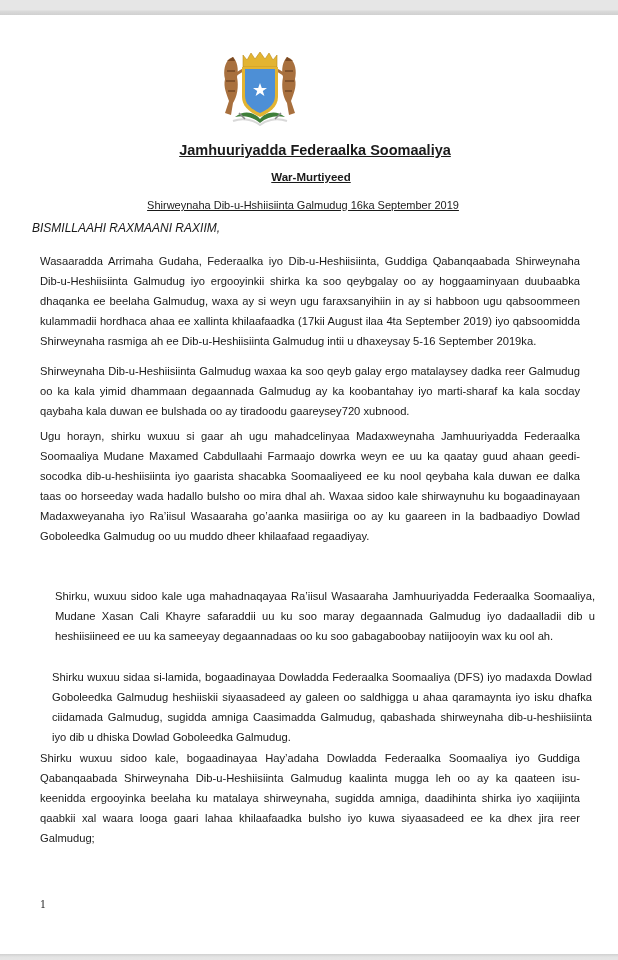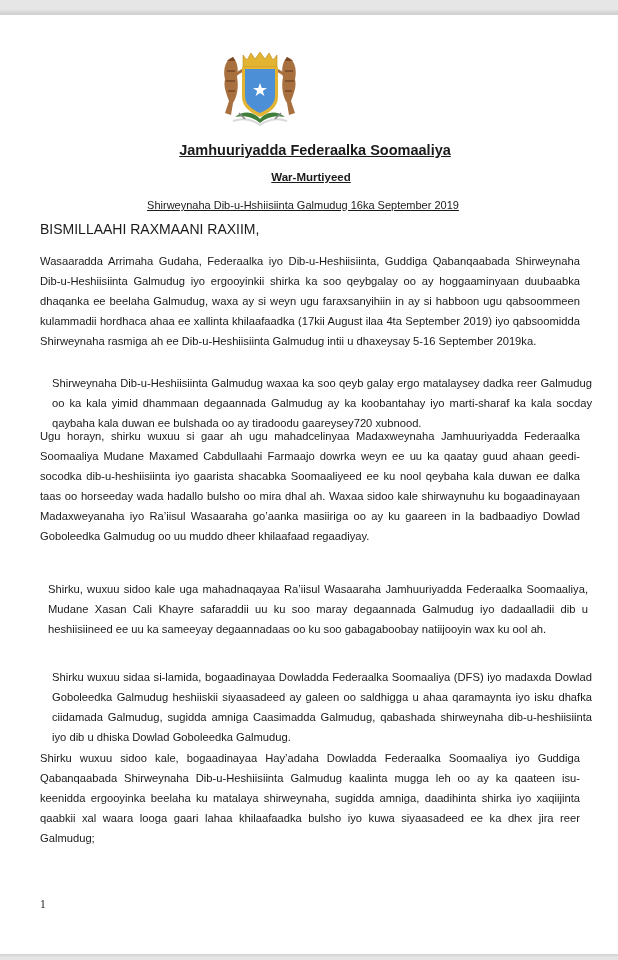--- a/index.html
+++ b/index.html
@@ -26,21 +26,21 @@
     position: absolute; left: 215px; top: 32px; width: 90px; height: 82px;
   }
   .title {
     position: absolute; left: 0; width: 618px; text-align: center;
     font-weight: bold; text-decoration: underline;
   }
   .t1 { top: 127px; font-size: 14.5px; left: 6px; }
   .t2 { top: 156px; font-size: 11.5px; left: 2px; }
   .t3 { top: 184px; font-size: 11px; font-weight: normal; left: -6px; }
   .salutation {
-    position: absolute; left: 40px; top: 206px; font-size: 14px;
+    position: absolute; left: 32px; top: 206px; font-size: 12px; font-style: italic;
   }
   .para {
     position: absolute; left: 40px; width: 540px;
     font-size: 11.2px; line-height: 20px;
     text-align: justify;
   }
   .p1 { top: 236px; }
   .p2 { top: 346px; }
   .p3 { top: 411px; }
   .p4 { top: 556px; }
@@ -92,22 +92,22 @@
     </g>
   </svg>
 
   <div class="title t1">Jamhuuriyadda Federaalka Soomaaliya</div>
   <div class="title t2">War-Murtiyeed</div>
   <div class="title t3">Shirweynaha Dib-u-Hshiisiinta Galmudug 16ka September 2019</div>
 
   <div class="salutation">BISMILLAAHI RAXMAANI RAXIIM,</div>
 
   <p class="para p1" style="margin:0">Wasaaradda Arrimaha Gudaha, Federaalka iyo Dib-u-Heshiisiinta, Guddiga Qabanqaabada Shirweynaha Dib-u-Heshiisiinta Galmudug iyo ergooyinkii shirka ka soo qeybgalay oo ay hoggaaminyaan duubaabka dhaqanka ee beelaha Galmudug, waxa ay si weyn ugu faraxsanyihiin in ay si habboon ugu qabsoommeen kulammadii hordhaca ahaa ee xallinta khilaafaadka (17kii August ilaa 4ta September 2019) iyo qabsoomidda Shirweynaha rasmiga ah ee Dib-u-Heshiisiinta Galmudug intii u dhaxeysay 5-16 September 2019ka.</p>
-  <p class="para p2" style="margin:12px">Shirweynaha Dib-u-Heshiisiinta Galmudug waxaa ka soo qeyb galay ergo matalaysey dadka reer Galmudug oo ka kala yimid dhammaan degaannada Galmudug ay ka koobantahay iyo marti-sharaf ka kala socday qaybaha kala duwan ee bulshada oo ay tiradoodu gaareysey720 xubnood.</p>
+  <p class="para p2" style="margin:0">Shirweynaha Dib-u-Heshiisiinta Galmudug waxaa ka soo qeyb galay ergo matalaysey dadka reer Galmudug oo ka kala yimid dhammaan degaannada Galmudug ay ka koobantahay iyo marti-sharaf ka kala socday qaybaha kala duwan ee bulshada oo ay tiradoodu gaareysey720 xubnood.</p>
   <p class="para p3" style="margin:0"><span>Ugu horayn, shirku wuxuu si gaar ah ugu mahadcelinyaa Madaxweynaha Jamhuuriyadda Federaalka Soomaaliya </span><b>Mudane Maxamed Cabdullaahi Farmaajo</b><span> dowrka weyn ee uu ka qaatay guud ahaan geedi-socodka dib-u-heshiisiinta iyo gaarista shacabka Soomaaliyeed ee ku nool qeybaha kala duwan ee dalka  taas oo horseeday wada hadallo bulsho oo mira dhal ah. Waxaa sidoo kale shirwaynuhu ku bogaadinayaan Madaxweyanaha iyo Ra’iisul Wasaaraha go’aanka masiiriga oo ay ku gaareen in la badbaadiyo Dowlad Goboleedka Galmudug oo uu muddo dheer  khilaafaad regaadiyay.</span></p>
-  <p class="para p4" style="margin:8px">Shirku, wuxuu sidoo kale uga mahadnaqayaa Ra’iisul Wasaaraha Jamhuuriyadda Federaalka Soomaaliya, Mudane Xasan Cali Khayre safaraddii uu ku soo maray degaannada Galmudug iyo dadaalladii dib u heshiisiineed ee uu ka sameeyay degaannadaas oo ku soo gabagaboobay natiijooyin wax ku ool ah.</p>
+  <p class="para p4" style="margin:15px">Shirku, wuxuu sidoo kale uga mahadnaqayaa Ra’iisul Wasaaraha Jamhuuriyadda Federaalka Soomaaliya, Mudane Xasan Cali Khayre safaraddii uu ku soo maray degaannada Galmudug iyo dadaalladii dib u heshiisiineed ee uu ka sameeyay degaannadaas oo ku soo gabagaboobay natiijooyin wax ku ool ah.</p>
   <p class="para p5" style="margin:12px">Shirku wuxuu sidaa si-lamida, bogaadinayaa Dowladda Federaalka Soomaaliya (DFS) iyo madaxda Dowlad Goboleedka Galmudug heshiiskii siyaasadeed ay galeen oo  saldhigga u ahaa qaramaynta iyo  isku dhafka ciidamada Galmudug, sugidda amniga Caasimadda Galmudug, qabashada shirweynaha dib-u-heshiisiinta iyo dib u dhiska Dowlad Goboleedka Galmudug.</p>
   <p class="para p6" style="margin:0">Shirku wuxuu sidoo kale, bogaadinayaa Hay’adaha Dowladda Federaalka Soomaaliya iyo Guddiga Qabanqaabada Shirweynaha Dib-u-Heshiisiinta Galmudug kaalinta mugga leh oo ay ka qaateen isu-keenidda ergooyinka beelaha ku matalaya shirweynaha, sugidda amniga, daadihinta shirka iyo xaqiijinta qaabkii xal waara looga gaari lahaa khilaafaadka bulsho iyo kuwa siyaasadeed ee ka dhex jira reer Galmudug;</p>
 
   <div class="page-num">1</div>
 </div>
 
 <div class="bottom-bar"></div>
 
 </body></html>

